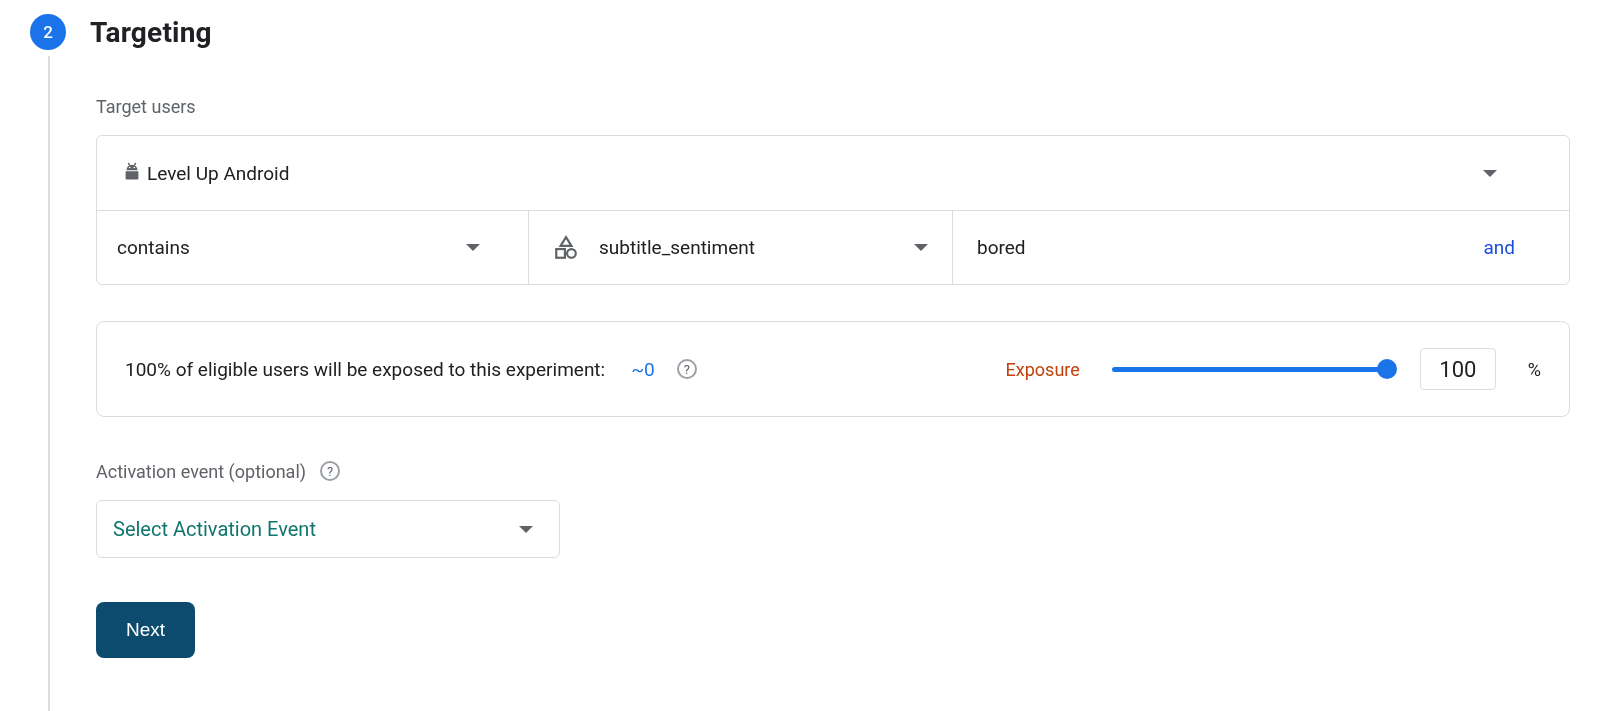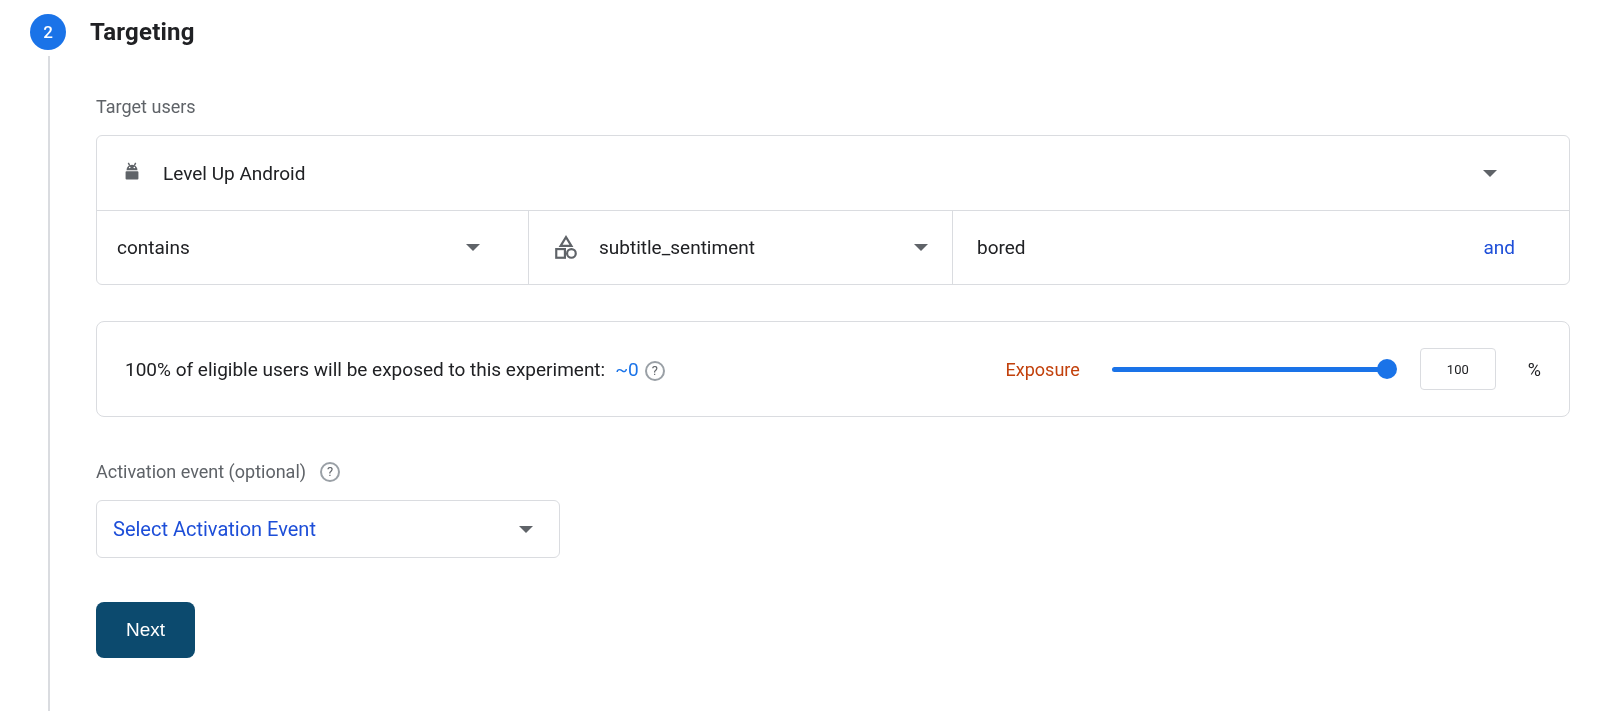--- a/index.html
+++ b/index.html
@@ -29,21 +29,21 @@
     background: #1a73e8;
     color: #fff;
     display: flex;
     align-items: center;
     justify-content: center;
     font-size: 17px;
     font-weight: 500;
     flex: 0 0 auto;
   }
   .step-title {
-    font-size: 24px;
+    font-size: 28px;
     font-weight: 700;
     letter-spacing: .2px;
   }
   .vertical-line {
     position: absolute;
     left: 48px;
     top: 56px;
     bottom: 0;
     width: 2px;
     background: #dadce0;
@@ -74,21 +74,21 @@
     display: flex;
     align-items: center;
     padding: 0 24px;
     font-size: 19px;
   }
   .tt-cell.sep {
     border-right: 1px solid #dadce0;
   }
   .tt-label { width: 424px; flex: 0 0 424px; }
   .tt-app   { flex: 1 1 auto; justify-content: space-between; padding-right: 72px; }
-  .tt-app .left { display: flex; align-items: center; gap: 20px; }
+  .tt-app .left { display: flex; align-items: center; gap: 4px; }
   .tt-prop  { width: 424px; flex: 0 0 424px; gap: 20px; }
   .tt-prop .prop-text { flex: 1 1 auto; }
   .tt-op    { width: 432px; flex: 0 0 432px; justify-content: space-between; padding: 0 48px 0 20px; }
   .tt-value { flex: 1 1 auto; justify-content: space-between; padding-right: 54px; }
   .tt-and   { color: #1d4ed8; font-weight: 400; font-size: 19px; }
   .caret {
     width: 0; height: 0;
     border-left: 7px solid transparent;
     border-right: 7px solid transparent;
     border-top: 7px solid #5f6368;
@@ -102,22 +102,22 @@
     border-radius: 8px;
     padding: 26px 28px;
     display: flex;
     align-items: center;
     gap: 32px;
   }
   .exposure-text {
     font-size: 19px;
     flex: 0 0 auto;
     display: flex;
-    align-items: flex-end;
-    gap: 6px;
+    align-items: center;
+    gap: 22px;
   }
   .approx { color: #1a73e8; margin-left: 4px; }
   .help-icon {
     width: 20px; height: 20px;
     border: 2px solid #9aa0a6;
     border-radius: 50%;
     display: inline-flex;
     align-items: center;
     justify-content: center;
     font-size: 13px;
@@ -135,39 +135,39 @@
     background: #1a73e8;
   }
   .slider .thumb {
     position: absolute; right: -9px; top: 50%;
     width: 20px; height: 20px; margin-top: -10px;
     border-radius: 50%; background: #1a73e8;
   }
   .exposure-input {
     width: 76px; height: 42px;
     border: 1px solid #dadce0; border-radius: 4px;
-    text-align: center; font-size: 13px;
+    text-align: center; font-size: 22px;
     font-family: inherit; color: #202124;
   }
   .pct { font-size: 18px; color: #202124; }
 
   .activation {
     margin-top: 44px;
   }
   .activation-label {
-    display: flex; align-items: center; gap: 14px;
+    display: flex; align-items: flex-start; gap: 14px;
     color: #5f6368; font-size: 18px;
     margin-bottom: 18px;
   }
   .activation-select {
     width: 464px; height: 58px;
     border: 1px solid #dadce0; border-radius: 6px;
     display: flex; align-items: center; justify-content: space-between;
     padding: 0 26px 0 16px;
-    color: #1d4ed8; font-size: 20px;
+    color: #0f766e; font-size: 20px;
   }
 
   .next-btn {
     margin-top: 44px;
     display: inline-flex; align-items: center; justify-content: center;
     height: 56px; padding: 0 30px;
     background: #0c4a6e; color: #fff;
     border: none; border-radius: 8px;
     font-size: 19px; font-weight: 500;
     cursor: pointer;

